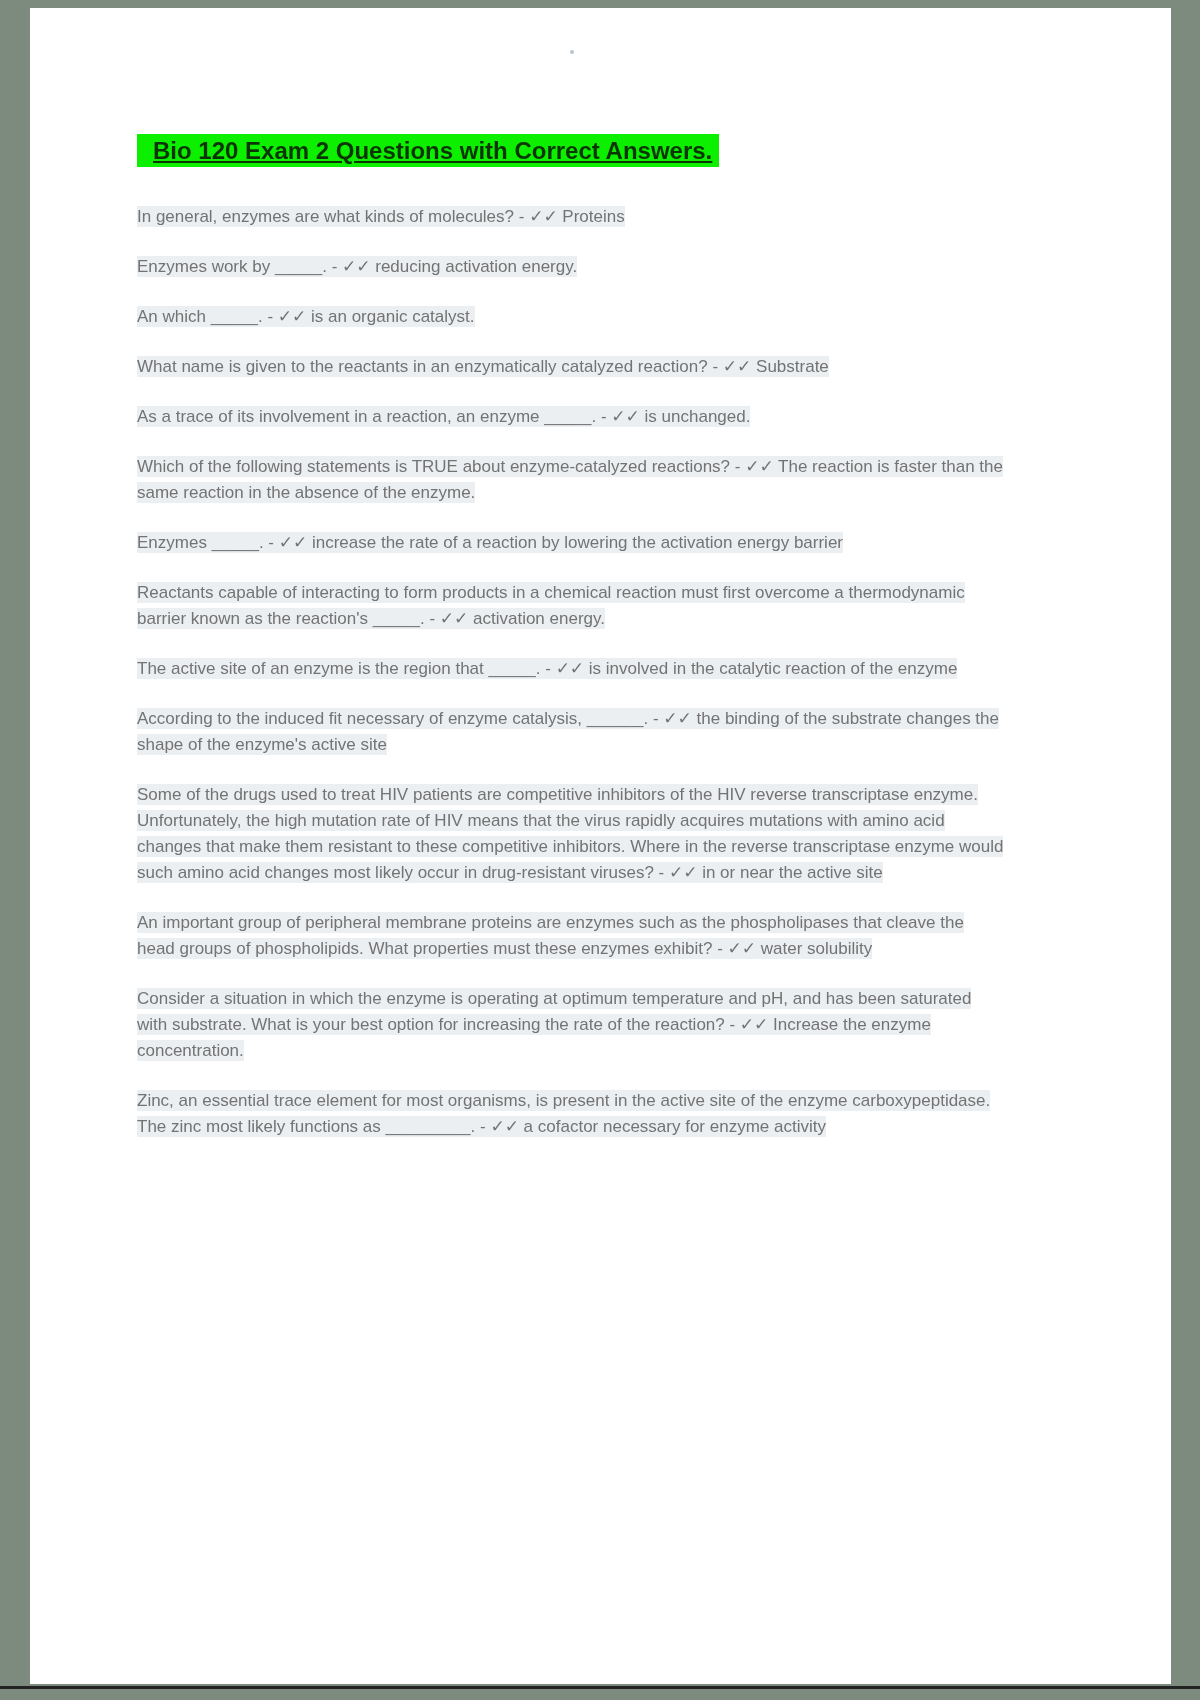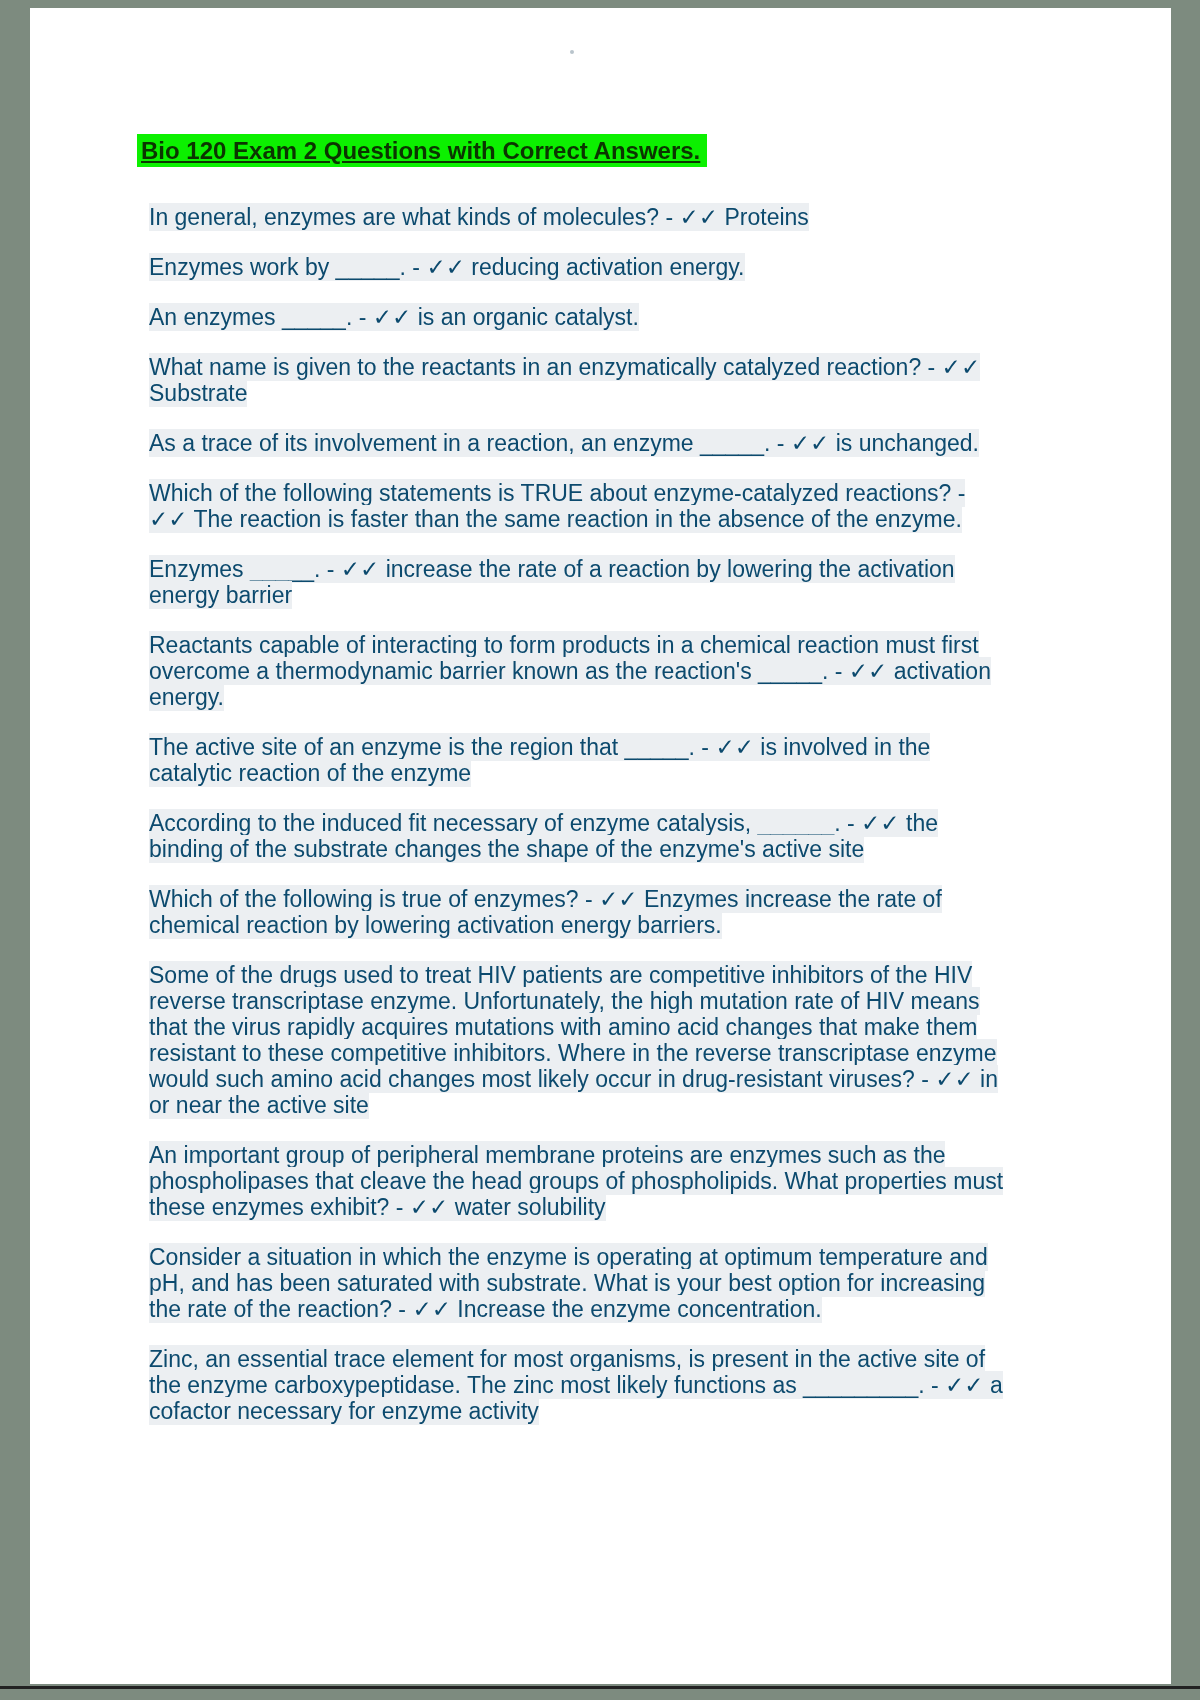--- a/index.html
+++ b/index.html
@@ -43,27 +43,27 @@
   .doc-title {
     margin: 0 0 38px 0;
     font-size: 24px;
     font-weight: bold;
     line-height: 30px;
   }
   .doc-title .hl {
     background: #0cf000;
     color: #0b3500;
     text-decoration: underline;
-    padding: 3px 7px 3px 4px;
+    padding: 3px 7px 3px 16px;
   }
   .qa {
-    margin: 0 0 24px 12px;
-    font-size: 23px;
+    margin: 0 0 24px 0;
+    font-size: 17px;
     line-height: 26px;
-    color: #0c4a6e;
+    color: #737373;
   }
   .qa .hl-text {
     background: #eceff2;
     padding: 1px 0;
     box-decoration-break: clone;
     -webkit-box-decoration-break: clone;
   }
   .bottom-divider {
     position: absolute;
     left: 0;
@@ -77,29 +77,28 @@
 <body>
 
 <div class="viewport">
   <div class="page">
     <div class="page-top-dot"></div>
     <div class="content">
       <h1 class="doc-title"><span class="hl">Bio 120 Exam 2 Questions with Correct Answers.</span></h1>
       <div id="qa-list">
           <p class="qa"><span class="hl-text">In general, enzymes are what kinds of molecules? - ✓✓ Proteins</span></p>
           <p class="qa"><span class="hl-text">Enzymes work by _____. - ✓✓ reducing activation energy.</span></p>
-          <p class="qa"><span class="hl-text">An enzymes _____. - ✓✓ is an organic catalyst.</span></p>
+          <p class="qa"><span class="hl-text">An which _____. - ✓✓ is an organic catalyst.</span></p>
           <p class="qa"><span class="hl-text">What name is given to the reactants in an enzymatically catalyzed reaction? - ✓✓ Substrate</span></p>
           <p class="qa"><span class="hl-text">As a trace of its involvement in a reaction, an enzyme _____. - ✓✓ is unchanged.</span></p>
           <p class="qa"><span class="hl-text">Which of the following statements is TRUE about enzyme-catalyzed reactions? - ✓✓ The reaction is faster than the same reaction in the absence of the enzyme.</span></p>
           <p class="qa"><span class="hl-text">Enzymes _____. - ✓✓ increase the rate of a reaction by lowering the activation energy barrier</span></p>
           <p class="qa"><span class="hl-text">Reactants capable of interacting to form products in a chemical reaction must first overcome a thermodynamic barrier known as the reaction's _____. - ✓✓ activation energy.</span></p>
           <p class="qa"><span class="hl-text">The active site of an enzyme is the region that _____. - ✓✓ is involved in the catalytic reaction of the enzyme</span></p>
           <p class="qa"><span class="hl-text">According to the induced fit necessary of enzyme catalysis, ______. - ✓✓ the binding of the substrate changes the shape of the enzyme's active site</span></p>
-          <p class="qa"><span class="hl-text">Which of the following is true of enzymes? - ✓✓ Enzymes increase the rate of chemical reaction by lowering activation energy barriers.</span></p>
           <p class="qa"><span class="hl-text">Some of the drugs used to treat HIV patients are competitive inhibitors of the HIV reverse transcriptase enzyme. Unfortunately, the high mutation rate of HIV means that the virus rapidly acquires mutations with amino acid changes that make them resistant to these competitive inhibitors. Where in the reverse transcriptase enzyme would such amino acid changes most likely occur in drug-resistant viruses? - ✓✓ in or near the active site</span></p>
           <p class="qa"><span class="hl-text">An important group of peripheral membrane proteins are enzymes such as the phospholipases that cleave the head groups of phospholipids. What properties must these enzymes exhibit? - ✓✓ water solubility</span></p>
           <p class="qa"><span class="hl-text">Consider a situation in which the enzyme is operating at optimum temperature and pH, and has been saturated with substrate. What is your best option for increasing the rate of the reaction? - ✓✓ Increase the enzyme concentration.</span></p>
           <p class="qa"><span class="hl-text">Zinc, an essential trace element for most organisms, is present in the active site of the enzyme carboxypeptidase. The zinc most likely functions as _________. - ✓✓ a cofactor necessary for enzyme activity</span></p>
         </div>
     </div>
   </div>
   <div class="bottom-divider"></div>
 </div>
 

